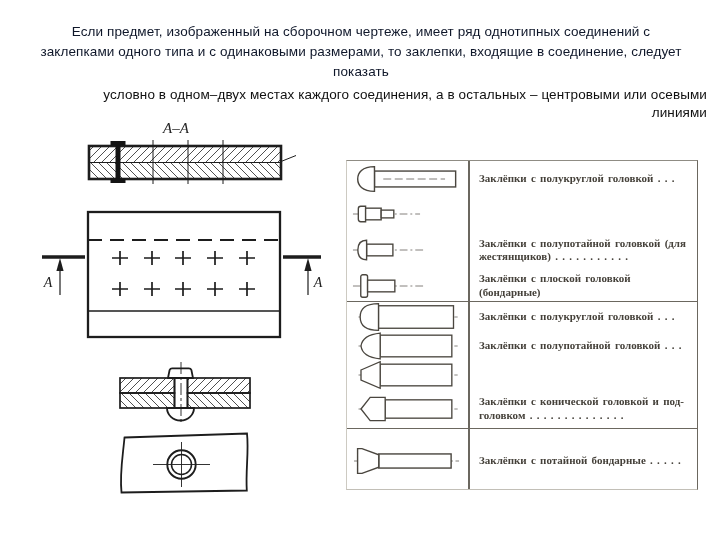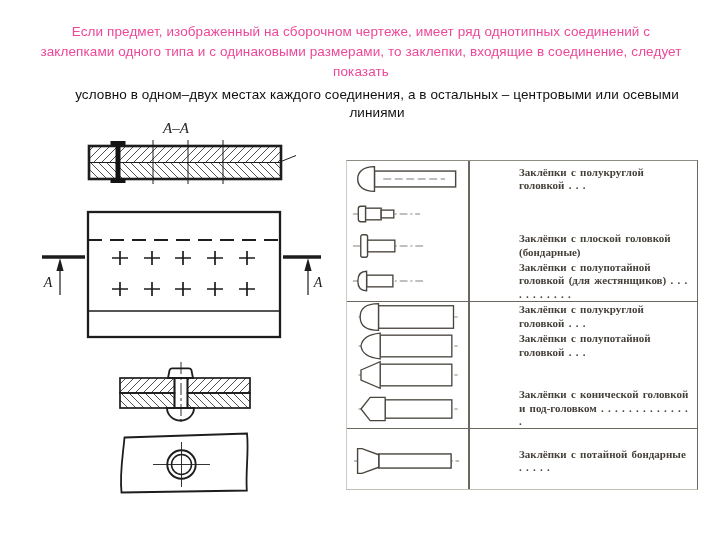--- a/index.html
+++ b/index.html
@@ -5,26 +5,26 @@
   html,body{margin:0;padding:0;}
   body{
     width:720px;height:540px;position:relative;overflow:hidden;
     background:#ffffff;
     font-family:"Liberation Sans",sans-serif;
   }
   
   .hdr1{
     position:absolute;left:40px;top:22px;width:642px;
     text-align:center;
-    font-size:13.5px;line-height:20px;color:#ec4899;
+    font-size:13.5px;line-height:20px;color:#0f172a;
     letter-spacing:.1px;
   }
   .hdr2{
     position:absolute;left:47px;top:86px;width:660px;
-    text-align:center;
+    text-align:right;
     font-size:13.5px;line-height:18px;color:#101010;
     letter-spacing:.1px;
   }
   
   .drawings{position:absolute;left:0;top:0;}
   
   .rivtable{
     position:absolute;left:346px;top:160px;width:352px;height:330px;
     border-top:1px solid #8f8c84;
     border-right:1.6px solid #6b675f;
@@ -42,21 +42,20 @@
   .trow{display:flex;align-items:center;}
   .ticon{
     width:121px;box-sizing:border-box;padding-left:5px;
     display:flex;align-items:center;flex:none;
   }
   .tlabel{
     flex:1;padding:0 6px 0 11px;
     font-family:"Liberation Serif",serif;font-weight:bold;
     font-size:11px;line-height:13.5px;color:#45413a;
     word-spacing:1.5px;
-    margin-left:40px;
   }
   .h36{height:36px}.h33{height:33px}.h31{height:31px}.h40{height:40px}
   .h29{height:29px}.h39{height:39px}.h64{height:64px}
   .rsvg{display:block;}
   .rsvg path,.rsvg rect,.rsvg polygon{stroke:#4a463f;fill:#ffffff;}
 </style>
 </head>
 <body>
 
 <div class="hdr1">Если предмет, изображенный на сборочном чертеже, имеет ряд однотипных соединений с заклепками одного типа и с одинаковыми размерами, то заклепки, входящие в соединение, следует показать</div>
@@ -161,40 +160,40 @@
     <div class="trow h33">
       <div class="ticon">
         <svg class="rsvg" width="70" height="22" viewBox="0 0 72 22">
           <path d="M1,11 H70" stroke-width="0.7" stroke-dasharray="8 3 2 3" fill="none"></path>
           <path d="M9,3 Q6.5,3 6.5,5.5 L6.5,16.5 Q6.5,19 9,19 L14,19 L14,3 Z" stroke-width="1.4"></path>
           <rect x="14" y="5" width="16" height="12" stroke-width="1.4"></rect>
           <rect x="30" y="7" width="13" height="8" stroke-width="1.4"></rect>
         </svg>
       </div>
     </div>
+    <div class="trow h40">
+      <div class="ticon">
+        <svg class="rsvg" width="74" height="24" viewBox="0 0 76 24">
+          <path d="M1,12 H74" stroke-width="0.7" stroke-dasharray="8 3 2 3" fill="none"></path>
+          <rect x="15" y="6" width="27" height="12" stroke-width="1.4"></rect>
+          <path d="M6,12 C6,5 10,2 15,2 L15,22 C10,22 6,19 6,12 Z" stroke-width="1.4"></path>
+        </svg>
+      </div>
+      <div class="tlabel">Заклёпки с полупотайной головкой (для жестянщиков) . . . . . .   . . . . .</div>
+    </div>
     <div class="trow h31">
       <div class="ticon">
         <svg class="rsvg" width="74" height="26" viewBox="0 0 76 26">
           <path d="M1,13 H74" stroke-width="0.7" stroke-dasharray="8 3 2 3" fill="none"></path>
           <rect x="9" y="1.5" width="7" height="23" rx="2" stroke-width="1.4"></rect>
           <rect x="16" y="7" width="28" height="12" stroke-width="1.4"></rect>
         </svg>
       </div>
       <div class="tlabel">Заклёпки с плоской головкой (бондарные)</div>
     </div>
-    <div class="trow h40">
-      <div class="ticon">
-        <svg class="rsvg" width="74" height="24" viewBox="0 0 76 24">
-          <path d="M1,12 H74" stroke-width="0.7" stroke-dasharray="8 3 2 3" fill="none"></path>
-          <rect x="15" y="6" width="27" height="12" stroke-width="1.4"></rect>
-          <path d="M6,12 C6,5 10,2 15,2 L15,22 C10,22 6,19 6,12 Z" stroke-width="1.4"></path>
-        </svg>
-      </div>
-      <div class="tlabel">Заклёпки с полупотайной головкой (для жестянщиков) . . . . . .   . . . . .</div>
-    </div>
   </div>
 
   <div class="tgroup b">
     <div class="trow h29">
       <div class="ticon">
         <svg class="rsvg" width="113" height="30" viewBox="0 0 120 36">
           <path d="M0,18 H119" stroke-width="0.8" stroke-dasharray="14 3 3 3" fill="none"></path>
           <rect x="24" y="4.5" width="90" height="27" stroke-width="1.6"></rect>
           <path d="M24,2 C7,2 2,9 2,18 C2,27 7,34 24,34 Z" stroke-width="1.6"></path>
         </svg>

